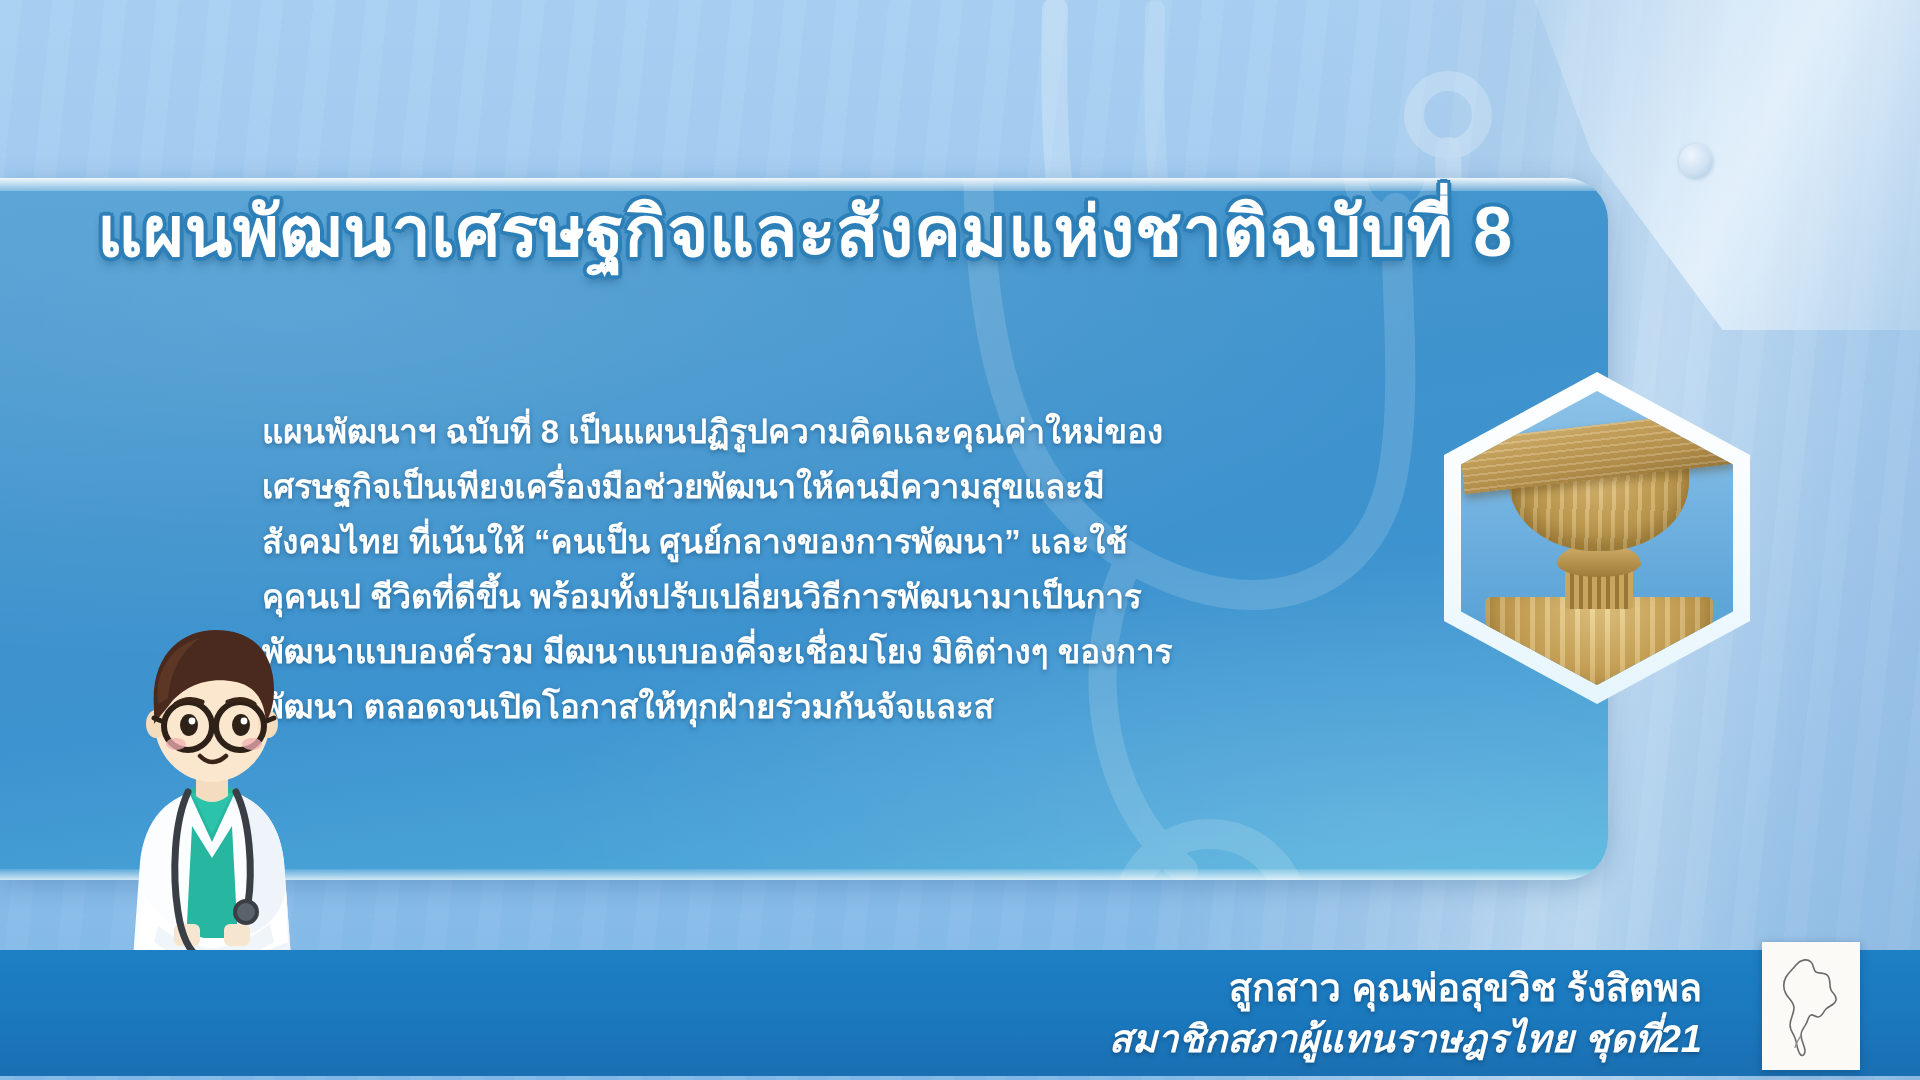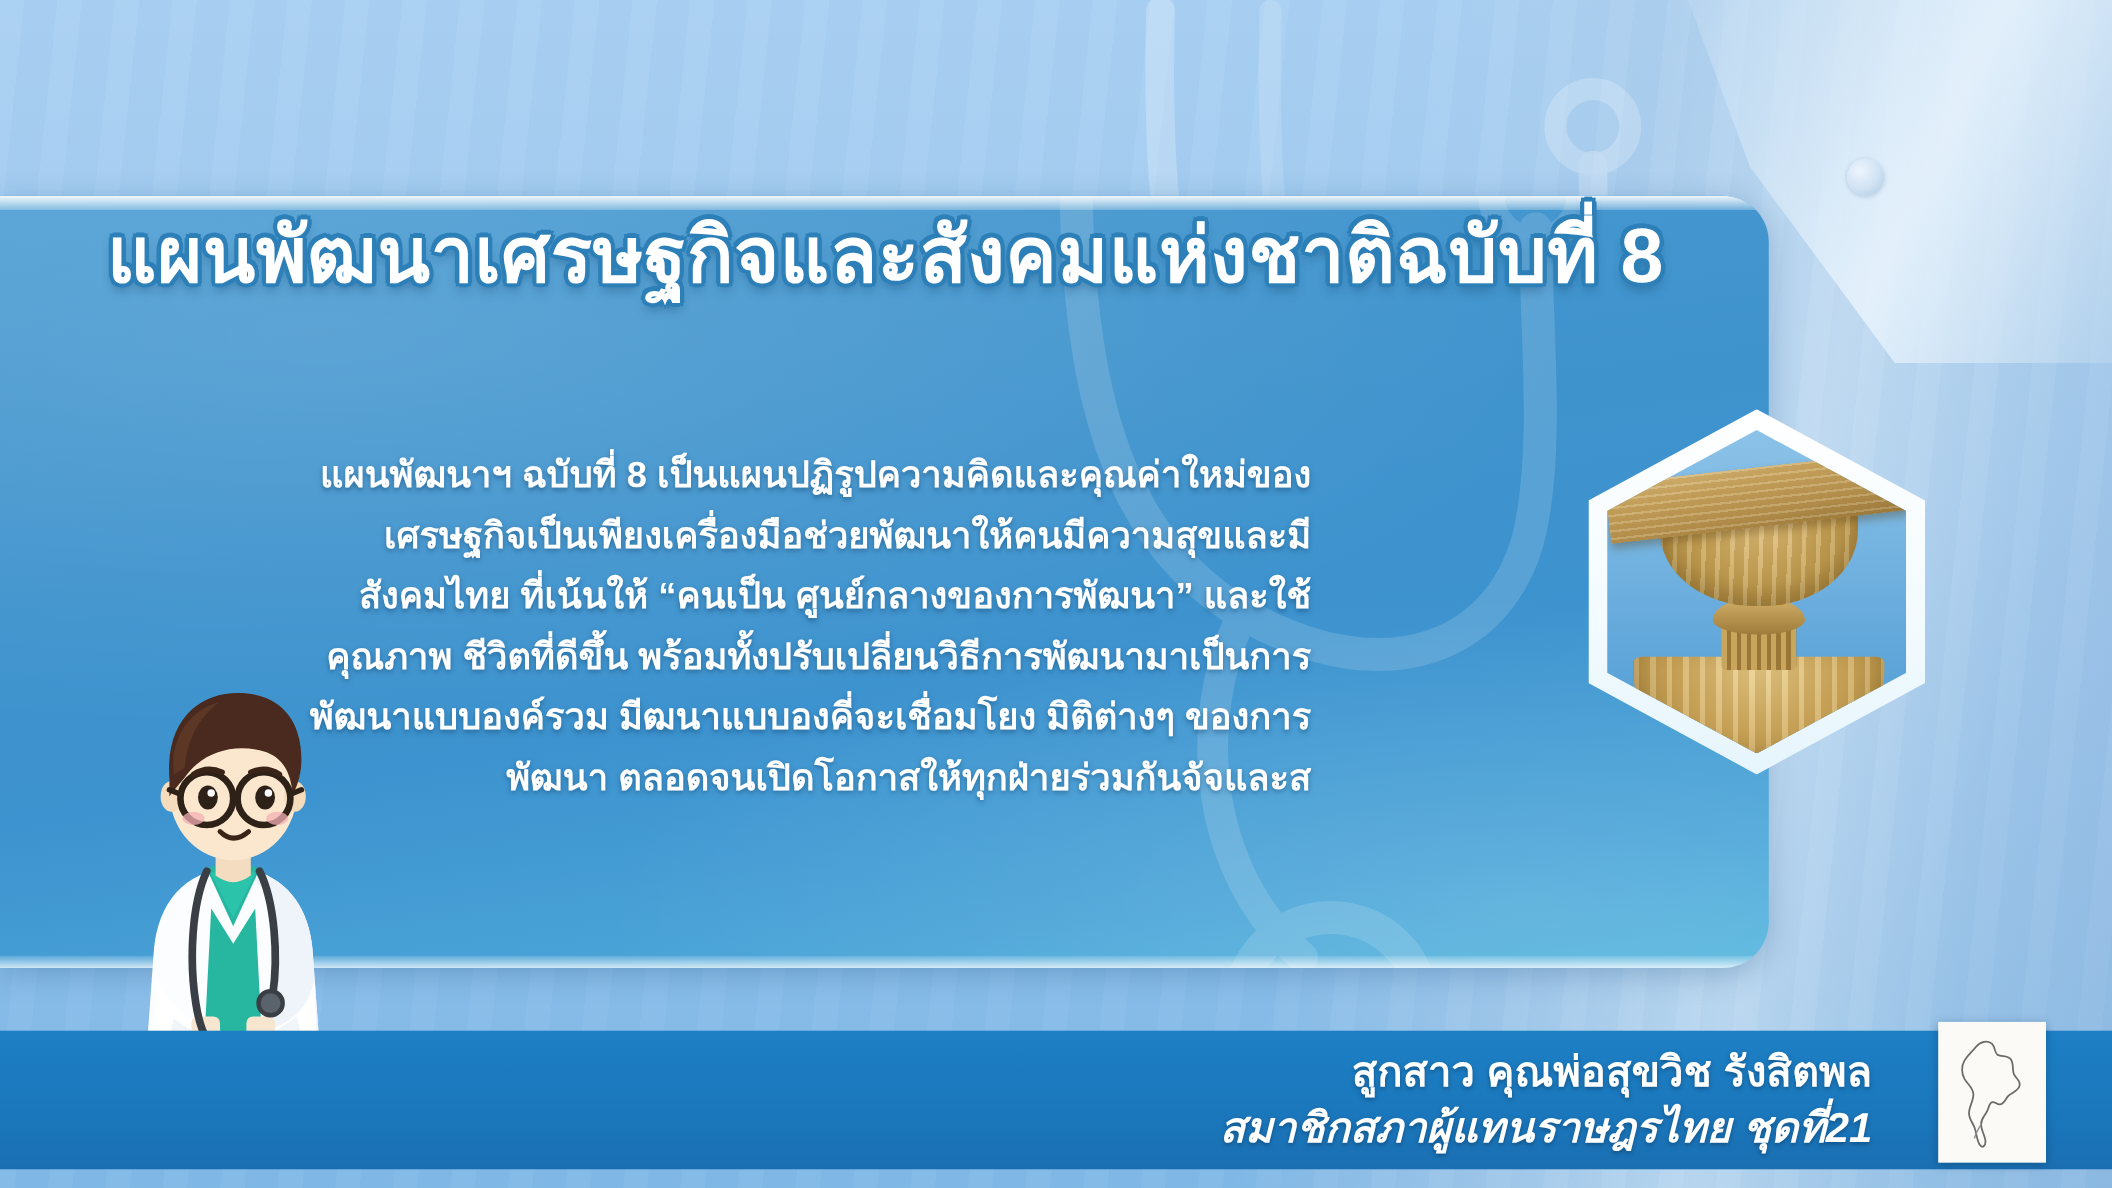--- a/index.html
+++ b/index.html
@@ -85,21 +85,21 @@
     text-shadow:
       -4px 0 0 #2d7fb8, 4px 0 0 #2d7fb8, 0 -4px 0 #2d7fb8, 0 4px 0 #2d7fb8,
       -3px -3px 0 #2d7fb8, 3px -3px 0 #2d7fb8, -3px 3px 0 #2d7fb8, 3px 3px 0 #2d7fb8,
       0 7px 10px rgba(20,70,110,.45);
     white-space:nowrap;
   }
 
   
   #body-text{
     position:absolute; left:262px; top:404px; width:930px;
-    text-align:right;
+    text-align:left;
     color:#ffffff;
     font-size:33px; line-height:55px; font-weight:700;
     text-shadow:0 2px 5px rgba(22,74,116,.55);
   }
   #body-text .ln{ display:block; white-space:nowrap; }
 
   
   #hex-wrap{
     position:absolute; left:1444px; top:372px; width:306px; height:332px;
   }
@@ -159,21 +159,21 @@
     position:absolute; inset:0; border-radius:inherit;
     background:repeating-linear-gradient(90deg, rgba(255,250,225,.4) 0 5px, rgba(128,94,32,.3) 5px 15px);
     opacity:.5;
   }
 
   
   #doctor{ position:absolute; left:96px; top:612px; width:232px; height:448px; }
 
   
   #footer-bar{
-    position:absolute; left:0; bottom:17px; width:1920px; height:126px;
+    position:absolute; left:0; bottom:4px; width:1920px; height:126px;
     background:linear-gradient(180deg,#1d7fc4 0%, #1b78bd 55%, #1a6fb2 100%);
   }
   #footer-text{
     position:absolute; right:218px; bottom:12px; width:1000px;
     text-align:right; color:#ffffff; font-weight:700;
     text-shadow:0 2px 4px rgba(10,50,85,.5);
   }
   #footer-line1{ font-size:38px; line-height:52px; display:block; }
   #footer-line2{ font-size:38px; line-height:50px; display:block;font-style:italic; }
   #map-card{
@@ -211,21 +211,21 @@
   </svg>
   <div id="panel-bot-hl"></div>
 </div>
 
 <h1 id="title">แผนพัฒนาเศรษฐกิจและสังคมแห่งชาติฉบับที่ 8</h1>
 
 <div id="body-text">
   <span class="ln">แผนพัฒนาฯ ฉบับที่ 8 เป็นแผนปฏิรูปความคิดและคุณค่าใหม่ของ</span>
   <span class="ln">เศรษฐกิจเป็นเพียงเครื่องมือช่วยพัฒนาให้คนมีความสุขและมี</span>
   <span class="ln">สังคมไทย ที่เน้นให้ “คนเป็น ศูนย์กลางของการพัฒนา” และใช้</span>
-  <span class="ln">คุณภาพ ชีวิตที่ดีขึ้น พร้อมทั้งปรับเปลี่ยนวิธีการพัฒนามาเป็นการ</span>
+  <span class="ln">คุคนเป ชีวิตที่ดีขึ้น พร้อมทั้งปรับเปลี่ยนวิธีการพัฒนามาเป็นการ</span>
   <span class="ln">พัฒนาแบบองค์รวม มีฒนาแบบองคี่จะเชื่อมโยง มิติต่างๆ ของการ</span>
   <span class="ln">พัฒนา ตลอดจนเปิดโอกาสให้ทุกฝ่ายร่วมกันจัจและส</span>
 </div>
 
 <div id="hex-wrap">
   <div id="hex-outer"></div>
   <div id="hex-inner">
     <div class="ped" id="ped-bowl2">
       <div id="ped-bowl2-flutes"></div>
     </div>

